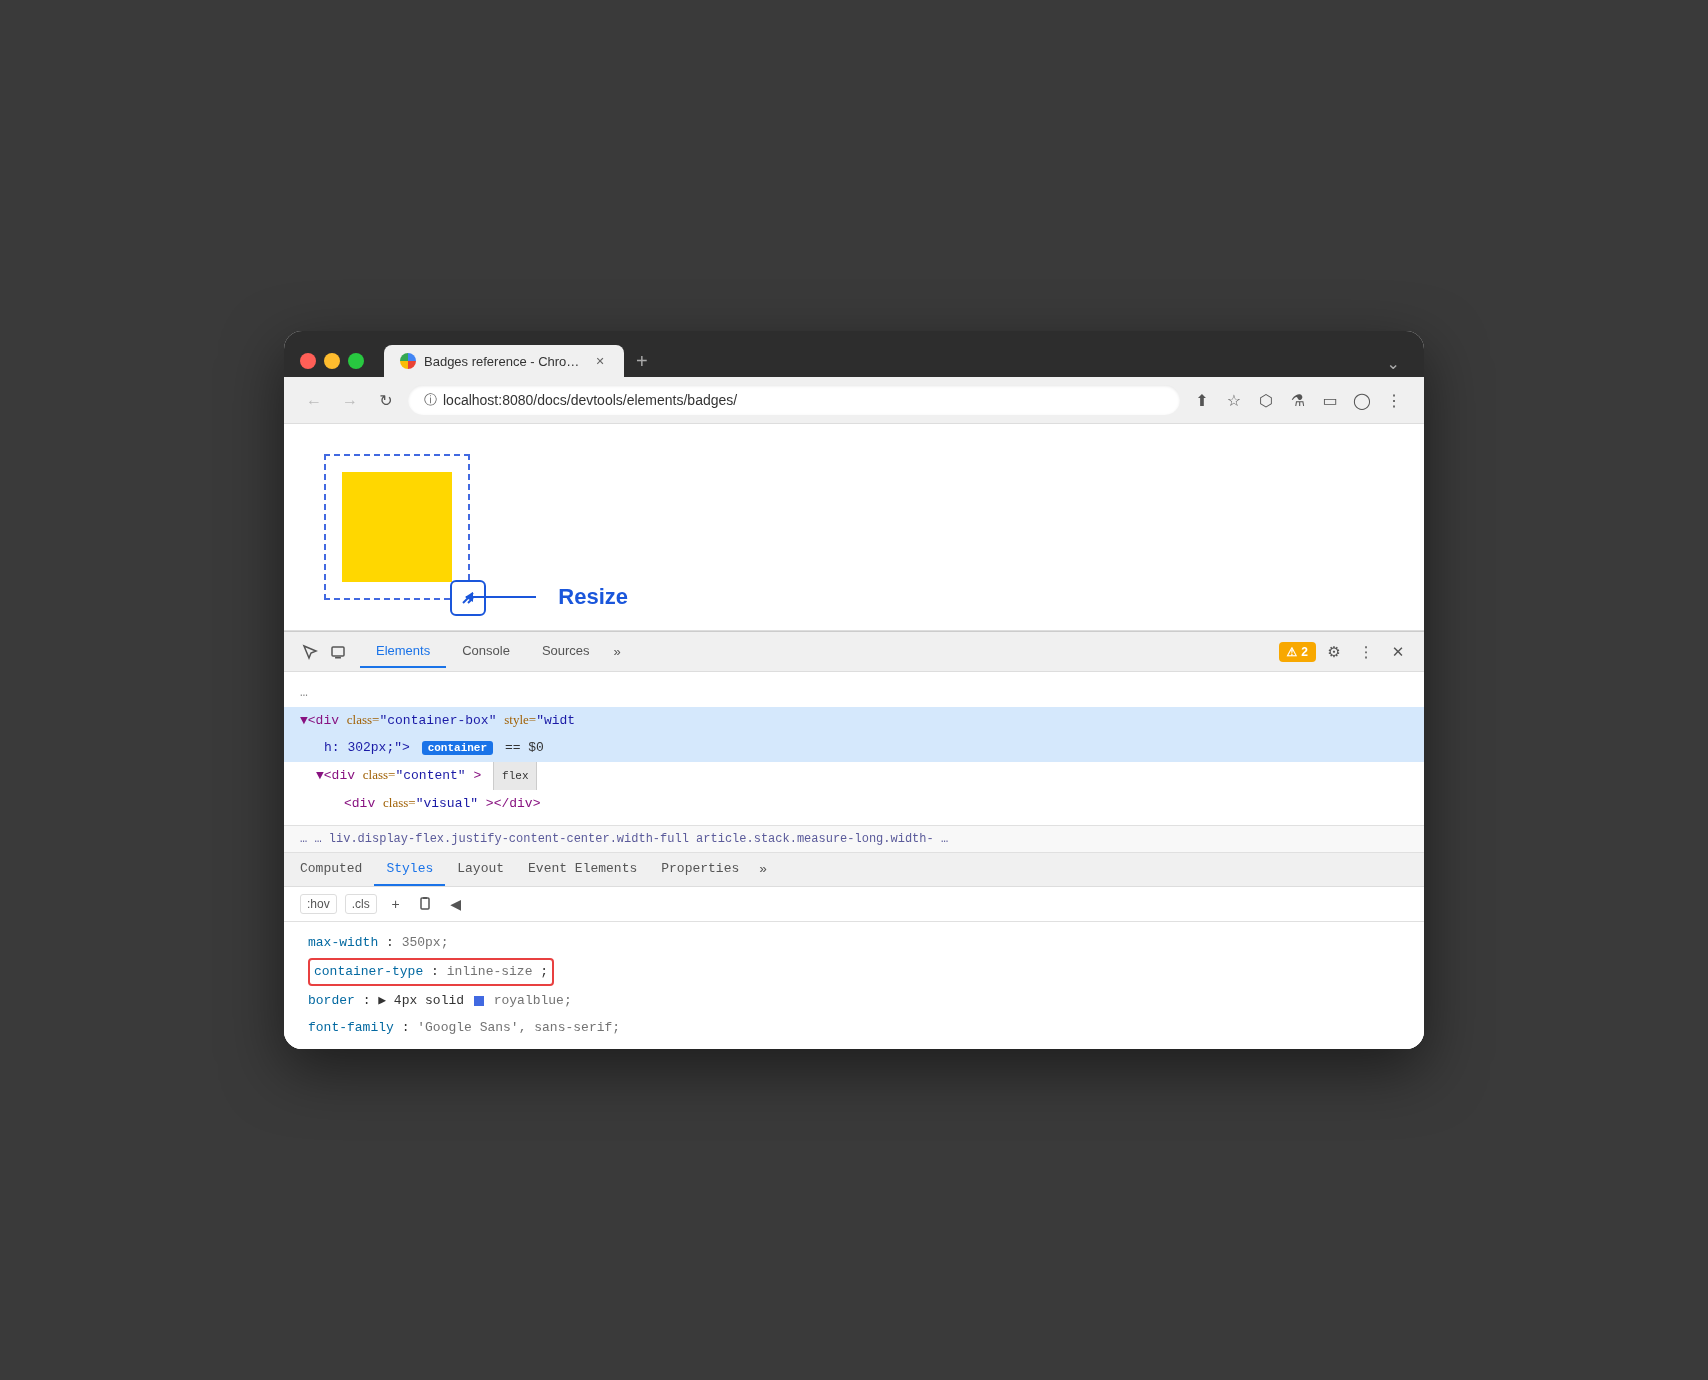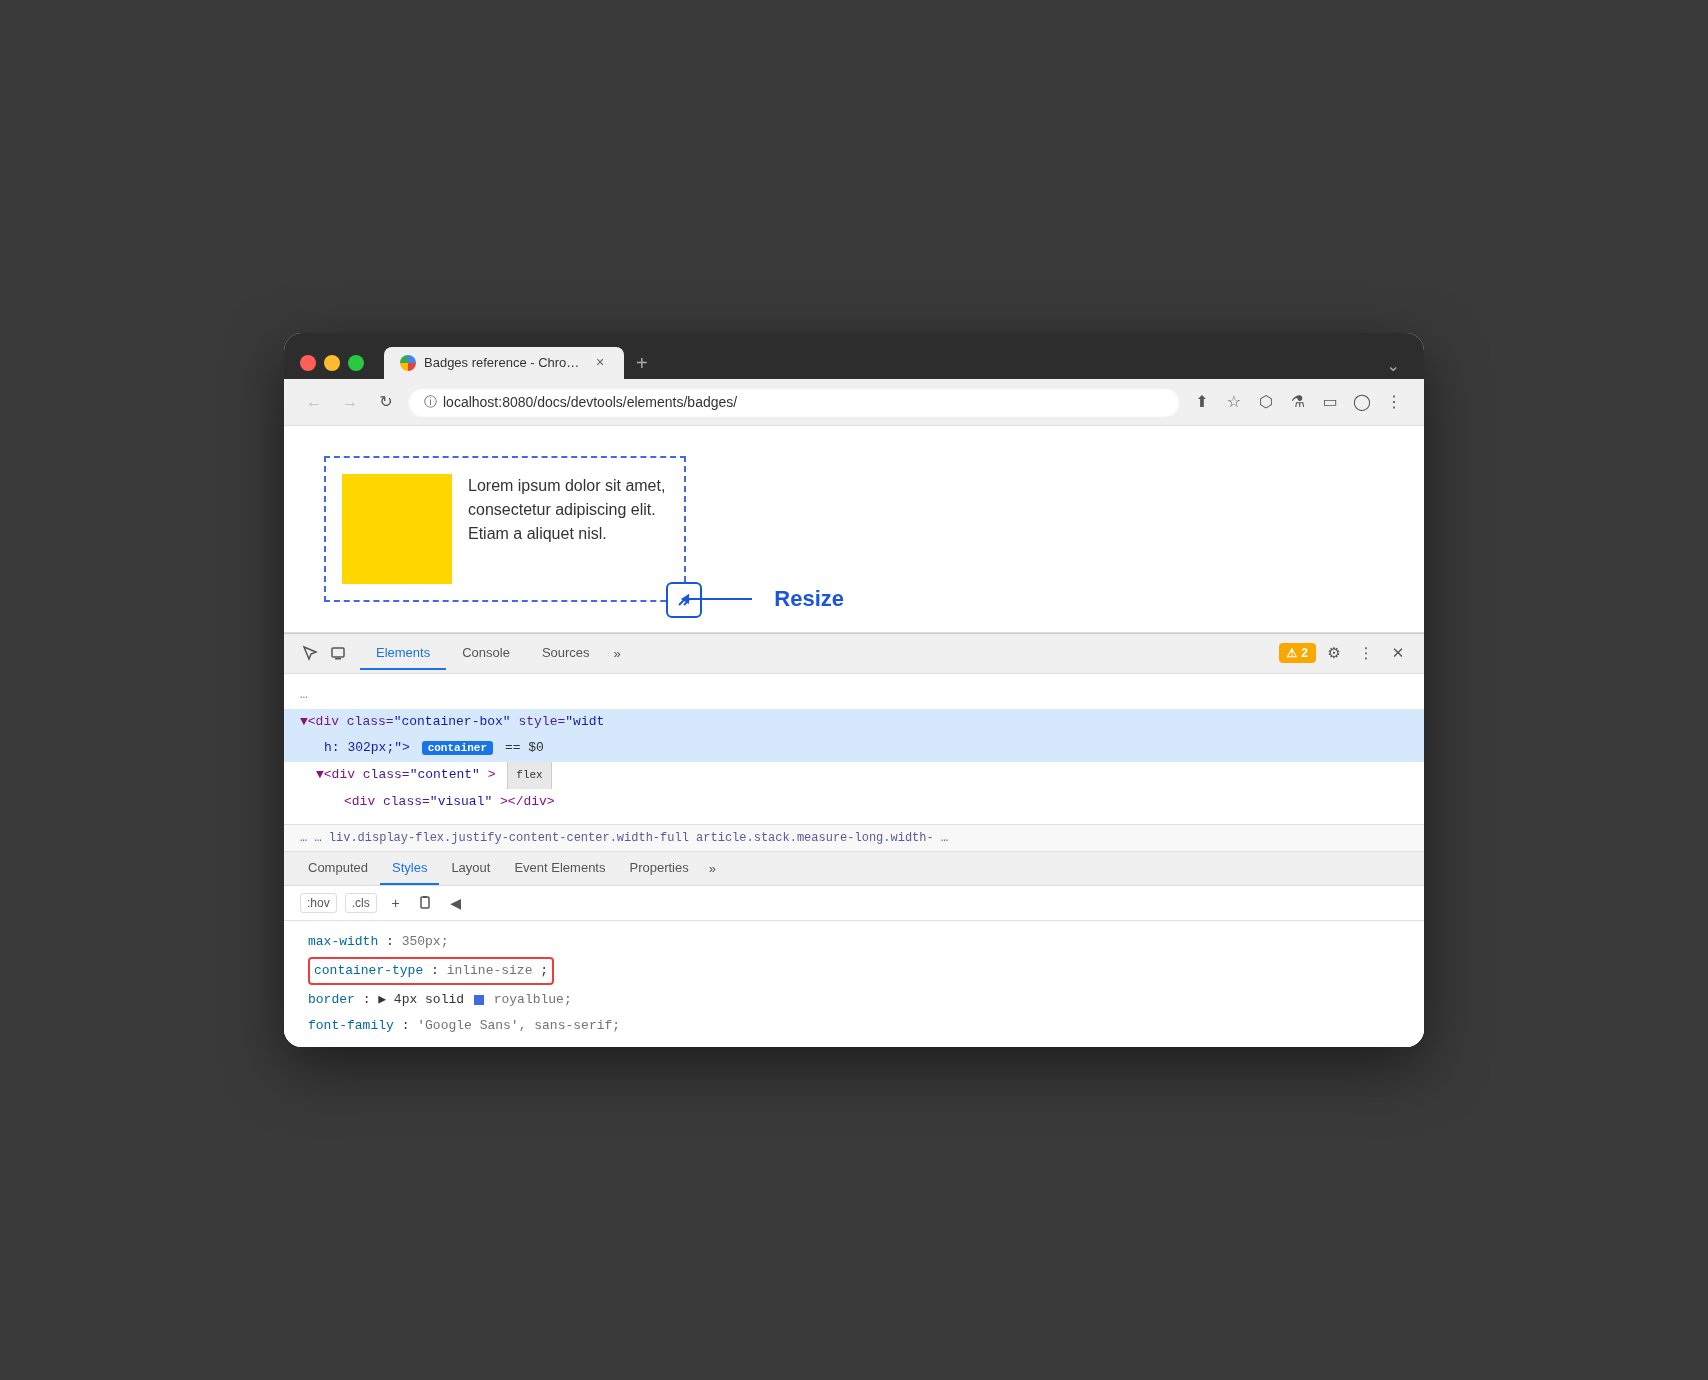--- a/index.html
+++ b/index.html
@@ -345,21 +345,21 @@
       line-height: 1.6;
       white-space: nowrap;
       overflow: hidden;
     }
 
     .html-line.selected {
       background: #d5e8fc;
     }
 
     .html-tag { color: #881280; }
-    .html-attr { color: #4c1d95; }
+    .html-attr { color: #a16207; font-family: Liberation Serif, serif; }
     .html-value { color: #1a1aa6; }
     .html-text { color: #333; }
 
     .badge-tag {
       background: #1a73e8;
       color: white;
       border-radius: 3px;
       padding: 1px 6px;
       font-size: 11px;
       font-weight: 600;
@@ -393,21 +393,22 @@
       overflow: hidden;
       text-overflow: ellipsis;
     }
 
     
     .styles-tabs {
       background: #f0f0f0;
       border-bottom: 1px solid #ddd;
       display: flex;
       align-items: center;
-      padding: 0 12px;
+      padding: 0 4px;
+      font-family: Liberation Mono, monospace;
     }
 
     .styles-tab {
       padding: 8px 12px;
       font-size: 13px;
       color: #555;
       cursor: pointer;
       border-bottom: 2px solid transparent;
     }
     .styles-tab.active {
@@ -536,21 +537,20 @@
       <div class="toolbar-icon">⚗</div>
       <div class="toolbar-icon">▭</div>
       <div class="toolbar-icon">◯</div>
       <div class="toolbar-icon">⋮</div>
     </div>
   </div>
 
   <div class="page-content">
     <div class="demo-box">
       <div class="yellow-square"></div>
-      <div class="lorem-text">Lorem ipsum dolor sit amet, consectetur adipiscing elit. Etiam a aliquet nisl.</div>
       <div class="resize-handle">
         <svg viewBox="0 0 18 18" fill="none">
           <line x1="4" y1="14" x2="14" y2="4" stroke="#1a56db" stroke-width="2"></line>
           <line x1="9" y1="14" x2="14" y2="9" stroke="#1a56db" stroke-width="2"></line>
         </svg>
       </div>
       <div class="resize-arrow">
         <div class="resize-arrow-line"></div>
         <span class="resize-label">Resize</span>
       </div>

